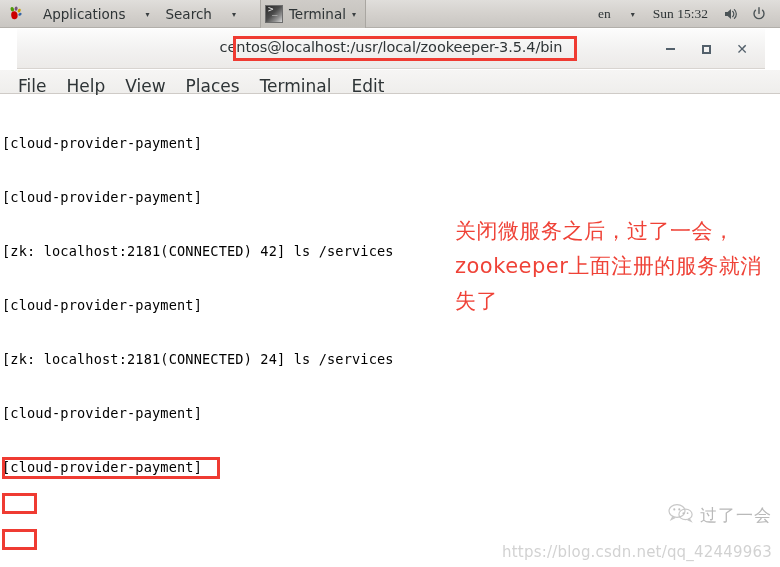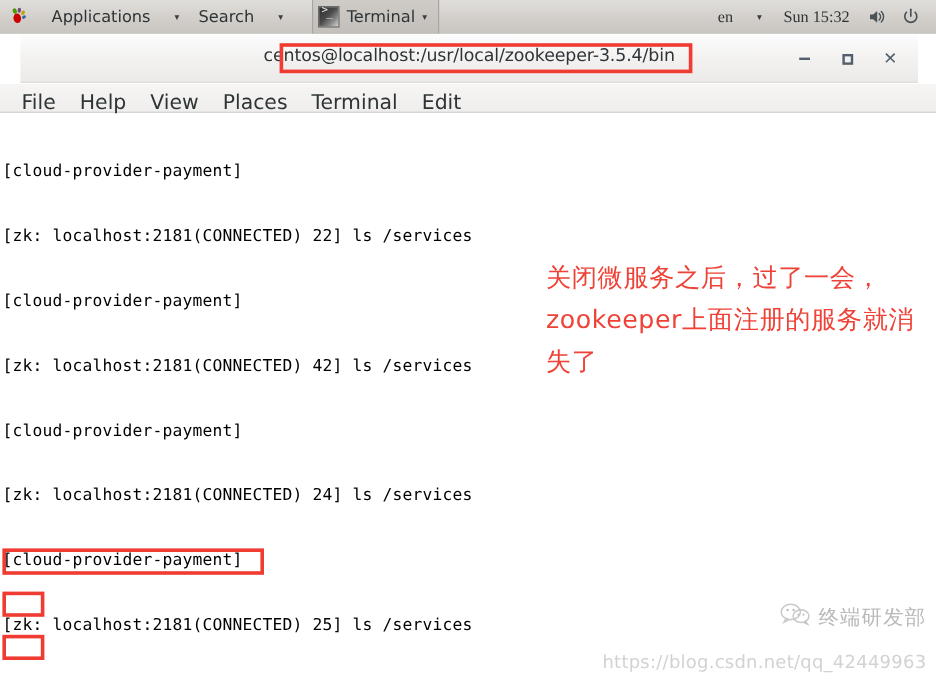--- a/index.html
+++ b/index.html
@@ -362,27 +362,25 @@
     <div class="menu-item">File</div>
     <div class="menu-item">Help</div>
     <div class="menu-item">View</div>
     <div class="menu-item">Places</div>
     <div class="menu-item">Terminal</div>
     <div class="menu-item">Edit</div>
   </div>
 
   <div id="terminal">
     <div class="tline">[cloud-provider-payment]</div>
-    <div class="tline">[zk: localhost:2181(CONNECTED) 22] ls /services</div>
     <div class="tline">[cloud-provider-payment]</div>
     <div class="tline">[zk: localhost:2181(CONNECTED) 42] ls /services</div>
     <div class="tline">[cloud-provider-payment]</div>
     <div class="tline">[zk: localhost:2181(CONNECTED) 24] ls /services</div>
     <div class="tline">[cloud-provider-payment]</div>
-    <div class="tline">[zk: localhost:2181(CONNECTED) 25] ls /services</div>
     <div class="tline">[cloud-provider-payment]</div>
     
     
     
     
     
     
     
     
     
@@ -409,18 +407,18 @@
           <ellipse cx="9" cy="8" rx="8" ry="6.4" fill="none" stroke="#c8c8c8" stroke-width="1.2"></ellipse>
           <path d="M5 13.4 L3.2 16.6 L6.6 14.9 Z" fill="none" stroke="#c8c8c8" stroke-width="1.2"></path>
           <circle cx="6.3" cy="6.4" r="1.05" fill="#bfbfbf"></circle>
           <circle cx="11.3" cy="6.4" r="1.05" fill="#bfbfbf"></circle>
           <ellipse cx="17.5" cy="11.4" rx="6.6" ry="5.3" fill="none" stroke="#c8c8c8" stroke-width="1.2"></ellipse>
           <path d="M21.2 15.6 L23 18.2 L20.2 16.9 Z" fill="none" stroke="#c8c8c8" stroke-width="1.2"></path>
           <circle cx="15.3" cy="10.2" r="0.85" fill="#bfbfbf"></circle>
           <circle cx="19.6" cy="10.2" r="0.85" fill="#bfbfbf"></circle>
         </svg>
       </span>
-      <span>终端研发部</span>
+      <span>过了一会</span>
     </div>
     <div id="wm-url">https://blog.csdn.net/qq_42449963</div>
   </div>
 
 </div>
 
 </body></html>

